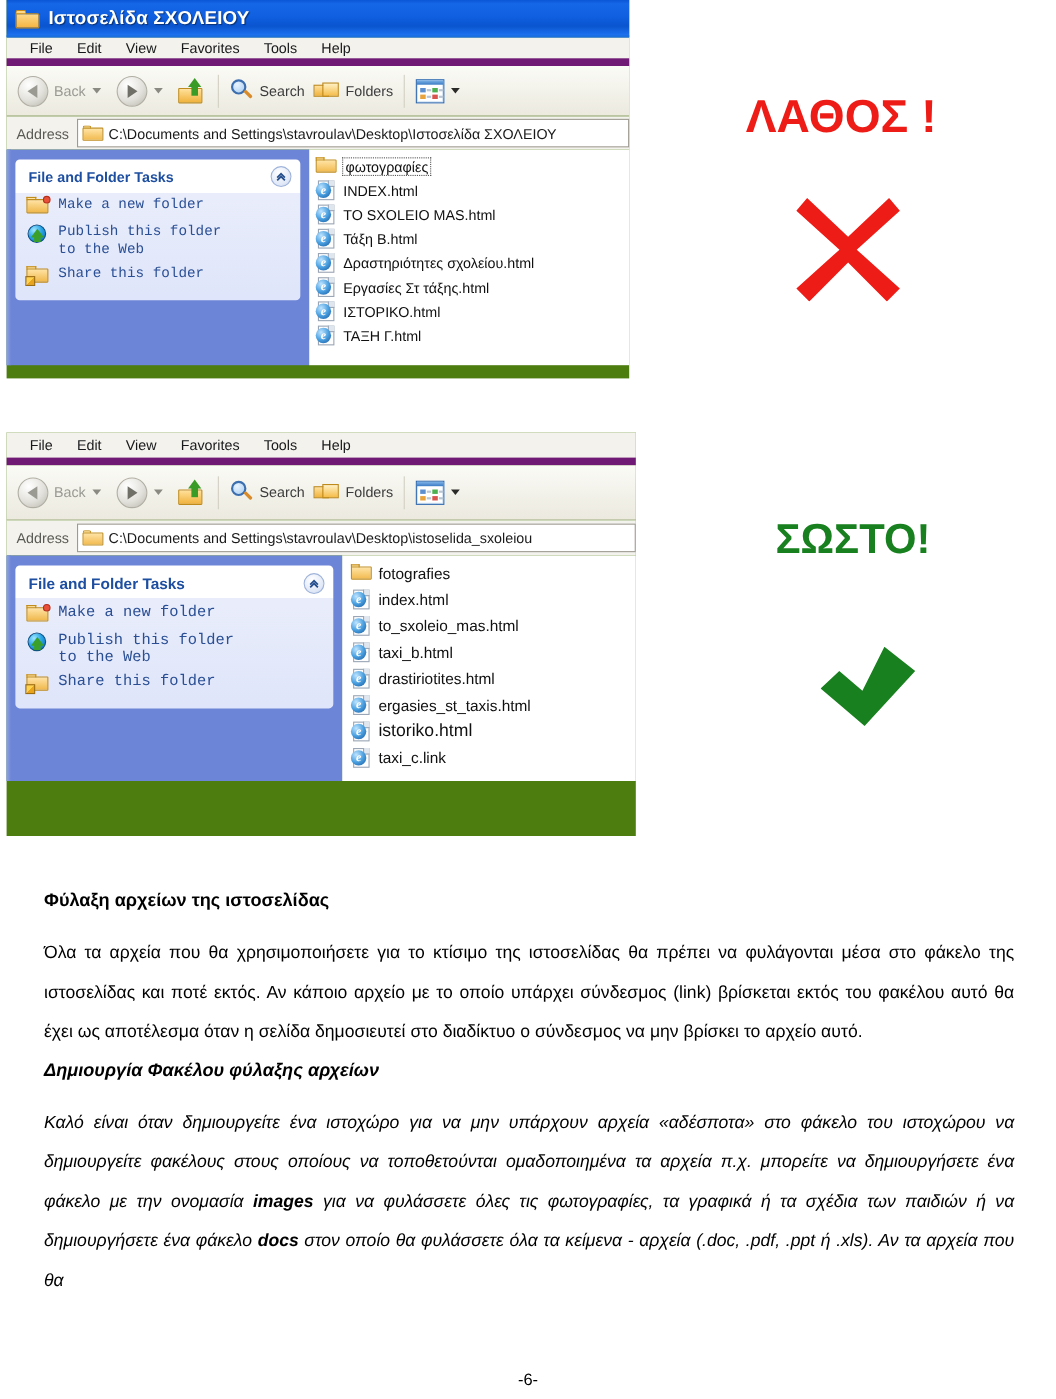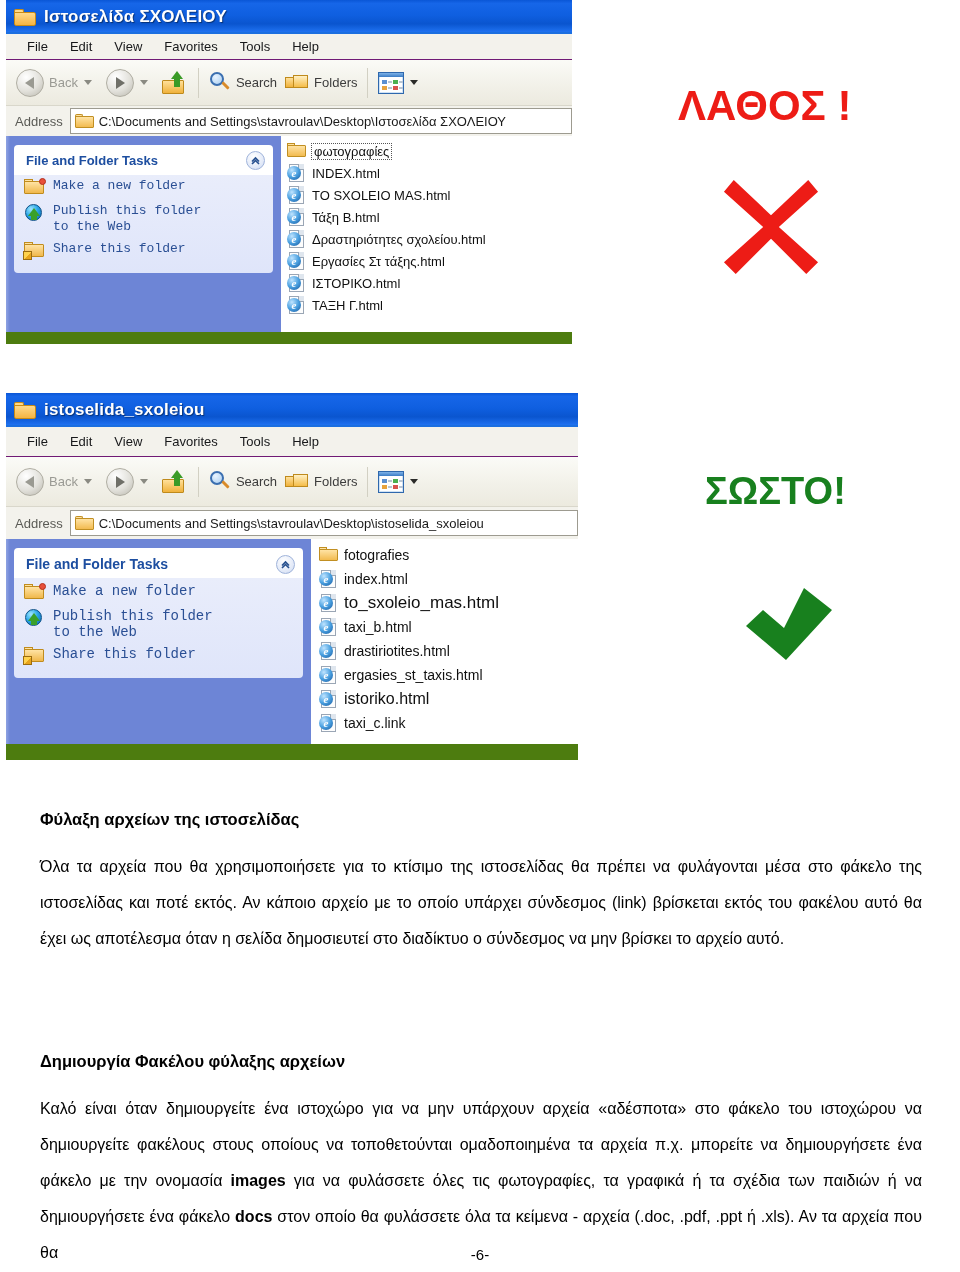--- a/index.html
+++ b/index.html
@@ -37,21 +37,21 @@
     color:#fff; font-weight:bold; font-size:17px; letter-spacing:.2px;
     text-shadow: 1px 1px 1px rgba(0,0,0,.45);
     white-space:nowrap;
   }
 
   .menubar {
     height: 26px;
     background: #f3f2ec;
     display:flex; align-items:center;
     padding-left: 10px;
-    border-bottom:1px solid #701a75;
+    border-bottom:7px solid #701a75;
   }
   .menu-item{
     font-size:13px; color:#17181a; padding: 0 11px; white-space:nowrap;
   }
 
   .toolbar{
     height: 46px;
     background: linear-gradient(to bottom,#fbfbf7 0%, #f2f1e9 55%, #eceadf 100%);
     display:flex; align-items:center; padding-left:6px;
     border-bottom:1px solid #d9d7cb;
@@ -402,27 +402,20 @@
   </div>
 </div>
 
 <div class="mark-label" style="left:678px; top:82px; font-size:42px; color:#ED1C16;">ΛΑΘΟΣ !</div>
 <svg style="position:absolute;left:722px;top:176px;" width="98" height="98" viewBox="0 0 100 100">
   <path d="M12 4 L50 40 L88 4 L98 16 L58 52 L98 88 L86 100 L50 64 L14 100 L2 88 L42 52 L2 16 Z" fill="#ED1C16"></path>
 </svg>
 
 <div class="explorer" id="win-right" style="left:6px; top:393px; width:572px; height:367px;">
 
-  <div class="titlebar">
-    <span class="tb-folder-ico">
-        <b></b>
-        <i></i>
-      </span>
-    <span class="title-text">istoselida_sxoleiou</span>
-  </div>
 
   <div class="menubar" style="height:30px;">
     <span class="menu-item">File</span>
     <span class="menu-item">Edit</span>
     <span class="menu-item">View</span>
     <span class="menu-item">Favorites</span>
     <span class="menu-item">Tools</span>
     <span class="menu-item">Help</span>
   </div>
 
@@ -542,21 +535,21 @@
             <span class="pg"></span>
             <span class="e">e</span>
           </span>
         <span class="file-name" style="font-size:14px;">index.html</span>
       </div>
       <div class="file-row" style="height:24px;">
         <span class="fi fi-html">
             <span class="pg"></span>
             <span class="e">e</span>
           </span>
-        <span class="file-name" style="font-size:17px;">to_sxoleio_mas.html</span>
+        <span class="file-name" style="font-size:14px;">to_sxoleio_mas.html</span>
       </div>
       <div class="file-row" style="height:24px;">
         <span class="fi fi-html">
             <span class="pg"></span>
             <span class="e">e</span>
           </span>
         <span class="file-name" style="font-size:14px;">taxi_b.html</span>
       </div>
       <div class="file-row" style="height:24px;">
         <span class="fi fi-html">
@@ -593,20 +586,20 @@
 <div class="mark-label" style="left:705px; top:470px; font-size:38px; color:#18801E;">ΣΩΣΤΟ!</div>
 <svg style="position:absolute;left:746px;top:588px;" width="86" height="72" viewBox="0 0 86 72">
   <path d="M58 0 L86 22 L40 72 L19 54 L0 38 L17 22 L38 40 Z" fill="#18801E"></path>
 </svg>
 
 <div class="doc" style="top:810px;">
   <h3>Φύλαξη αρχείων της ιστοσελίδας</h3>
   <p>Όλα τα αρχεία που θα χρησιμοποιήσετε για το κτίσιμο της ιστοσελίδας θα πρέπει να φυλάγονται μέσα στο φάκελο της ιστοσελίδας και ποτέ εκτός. Αν κάποιο αρχείο με το οποίο υπάρχει σύνδεσμος (link) βρίσκεται εκτός του φακέλου αυτό θα έχει ως αποτέλεσμα όταν η σελίδα δημοσιευτεί στο διαδίκτυο  ο σύνδεσμος να μην βρίσκει το αρχείο αυτό.</p>
 </div>
 
-<div class="doc" style="top:1052px;">
+<div class="doc" style="top:964px;font-style:italic;">
   <h3>Δημιουργία Φακέλου φύλαξης αρχείων</h3>
   <p>
     <span>Καλό είναι όταν δημιουργείτε ένα ιστοχώρο για να μην υπάρχουν αρχεία «αδέσποτα» στο φάκελο του ιστοχώρου να δημιουργείτε φακέλους στους οποίους να τοποθετούνται ομαδοποιημένα τα αρχεία π.χ. μπορείτε να δημιουργήσετε ένα φάκελο με την ονομασία </span><b>images</b><span> για να φυλάσσετε όλες τις φωτογραφίες, τα γραφικά ή τα σχέδια των παιδιών ή να δημιουργήσετε ένα φάκελο </span><b>docs</b><span> στον οποίο θα φυλάσσετε όλα τα κείμενα - αρχεία (.doc, .pdf, .ppt ή .xls). Αν τα αρχεία που θα</span>
   </p>
 </div>
 
 <div class="pagenum" style="top:1246px;">-6-</div>
 
 </body></html>

